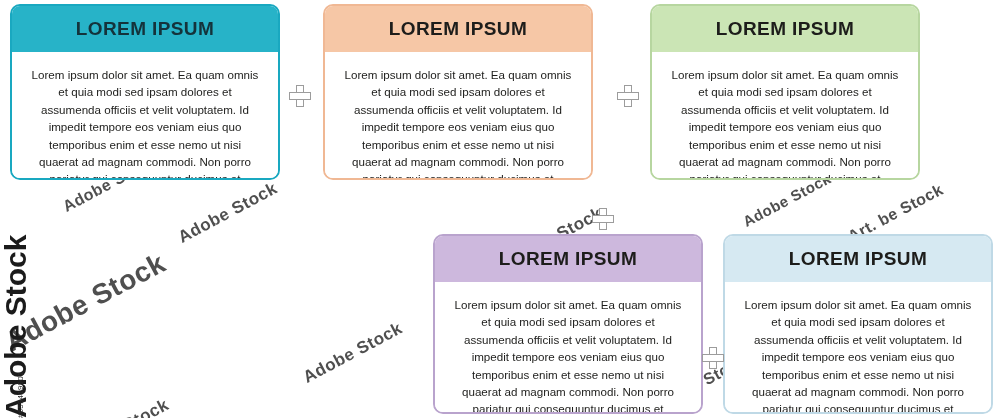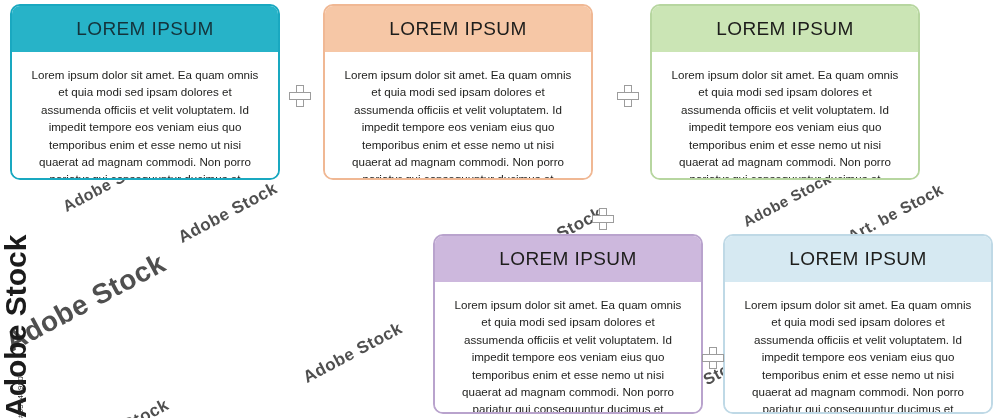--- a/index.html
+++ b/index.html
@@ -31,21 +31,21 @@
     overflow: hidden;
     display: flex;
     flex-direction: column;
   }
   .card-header {
     height: 46px;
     display: flex;
     align-items: center;
     justify-content: center;
     font-size: 19px;
-    font-weight: normal;
+    font-weight: bold;
     letter-spacing: 0.4px;
     color: #1d1d1b;
     flex: 0 0 auto;
   }
   .card-body {
     flex: 1 1 auto;
     padding: 14px 16px 10px 16px;
     font-size: 11.6px;
     line-height: 1.5;
     text-align: center;

